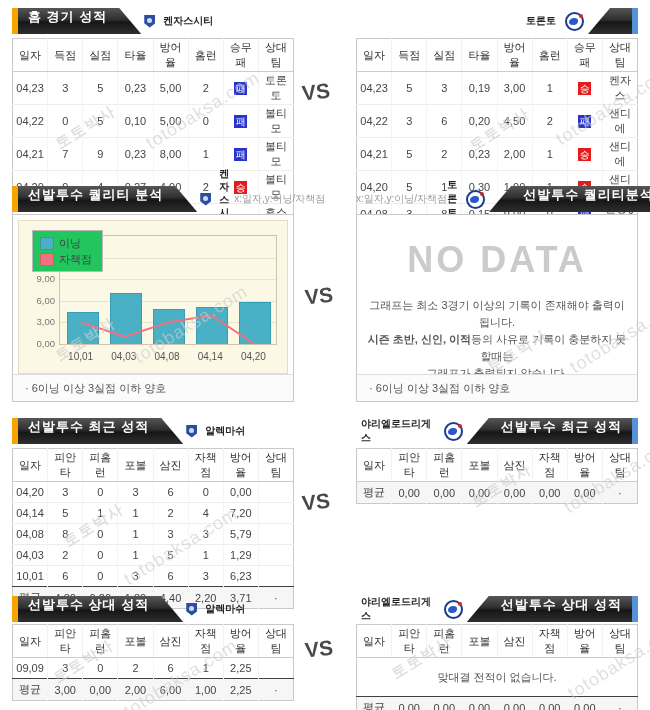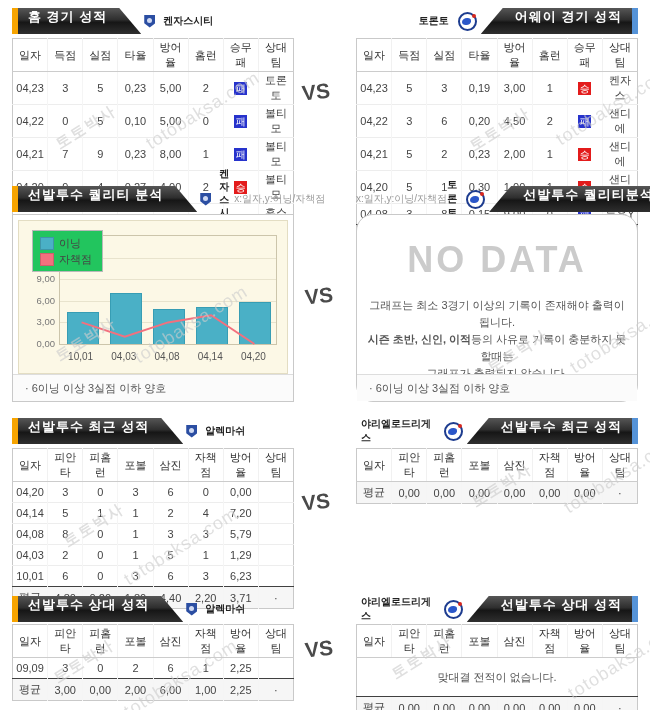--- a/index.html
+++ b/index.html
@@ -182,21 +182,20 @@
   </table>
 
 <div class="sec-header" style="left:356px;top:8px;width:282px;justify-content:flex-end;">
   <span class="team-label">토론토</span>
   <span class="tor-logo">
       <i></i>
       <u></u>
     </span>
   <div class="banner br">
     <span class="accent right"></span>
-    <span>어웨이 경기 성적</span>
   </div>
 </div>
 <table class="stat abs" style="left:356px;top:38px;">
     <thead>
       <tr>
         <th>일자</th>
         <th>득점</th>
         <th>실점</th>
         <th>타율</th>
         <th>방어율</th>
@@ -335,21 +334,21 @@
   <span class="tor-logo">
       <i></i>
       <u></u>
     </span>
   <div class="banner br">
 
     <span>선발투수 퀄리티분석</span>
   </div>
 </div>
 
-<div class="box" style="left:356px;top:214px;height:186px;border-radius:17px;">
+<div class="box" style="left:356px;top:214px;height:186px;">
   <div class="nodata-title">NO DATA</div>
   <div class="nodata-msg">
     <span>그래프는 최소 3경기 이상의 기록이 존재해야 출력이 됩니다.</span><br>
     <b>시즌 초반, 신인, 이적</b><span>등의 사유로 기록이 충분하지 못할때는</span><br>
     <span>그래프가 출력되지 않습니다.</span>
   </div>
   <div class="note-row">
     <span>·</span>&nbsp;
     <span>6이닝 이상 3실점 이하 양호</span>
   </div>

